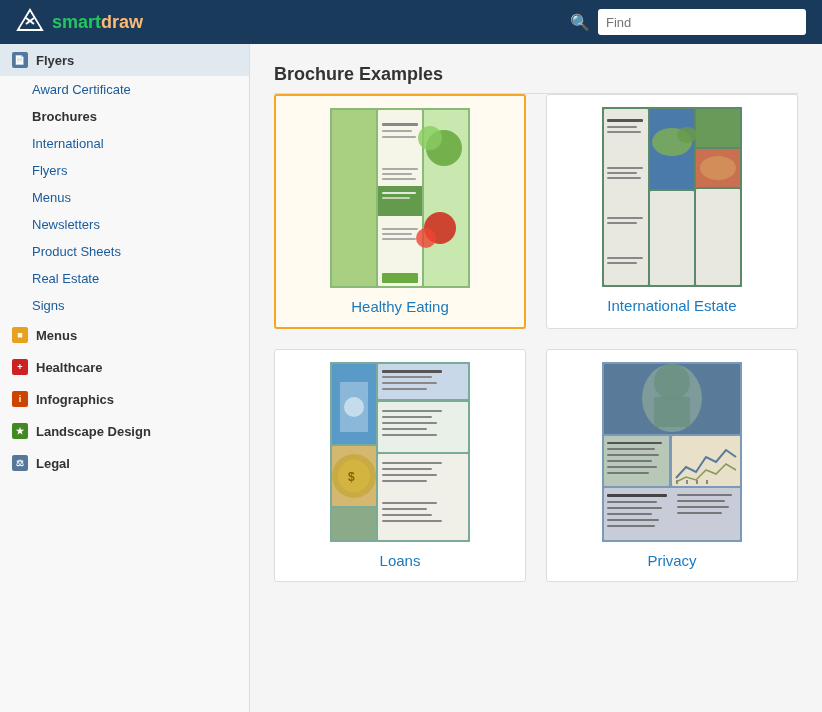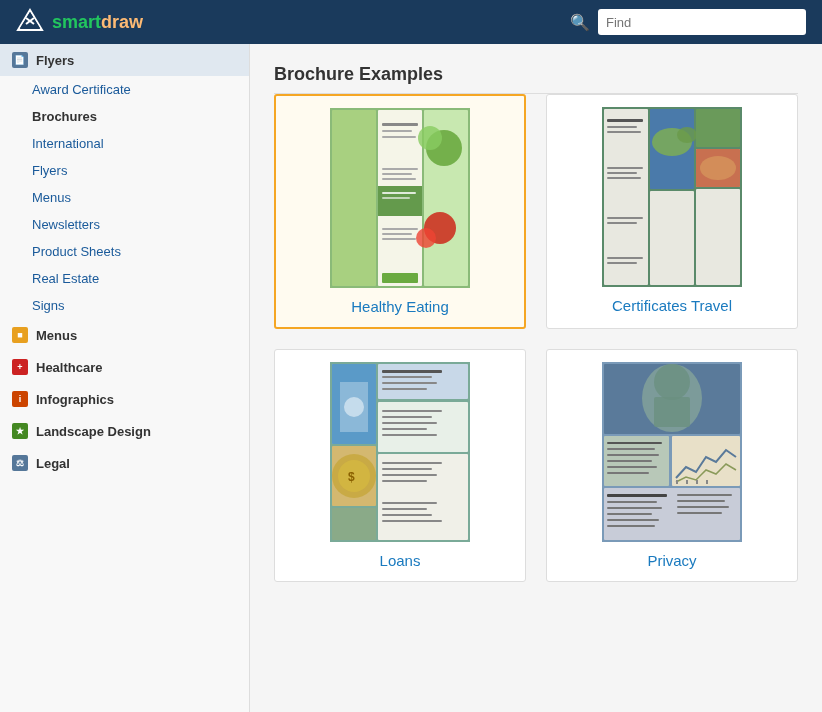--- a/index.html
+++ b/index.html
@@ -293,21 +293,21 @@
             <rect x="5" y="24" width="34" height="2" fill="#888" rx="1"></rect>
             <rect x="5" y="60" width="36" height="2" fill="#888" rx="1"></rect>
             <rect x="5" y="65" width="30" height="2" fill="#888" rx="1"></rect>
             <rect x="5" y="70" width="34" height="2" fill="#888" rx="1"></rect>
             <rect x="5" y="110" width="36" height="2" fill="#888" rx="1"></rect>
             <rect x="5" y="115" width="30" height="2" fill="#888" rx="1"></rect>
             <rect x="5" y="150" width="36" height="2" fill="#888" rx="1"></rect>
             <rect x="5" y="155" width="30" height="2" fill="#888" rx="1"></rect>
           </svg>
         </div>
-        <div class="gallery-item-label">Certificates Travel</div>
+        <div class="gallery-item-label">International Estate</div>
       </div>
 
       <div class="gallery-item">
         <div class="gallery-item-image">
           <svg width="140" height="180" viewBox="0 0 140 180">
             <rect width="140" height="180" fill="#7aaa98"></rect>
 
             <rect x="2" y="2" width="44" height="80" fill="#7ab8d8" rx="1"></rect>
 
             <rect x="2" y="2" width="44" height="80" fill="#5a9ac8" rx="1"></rect>

